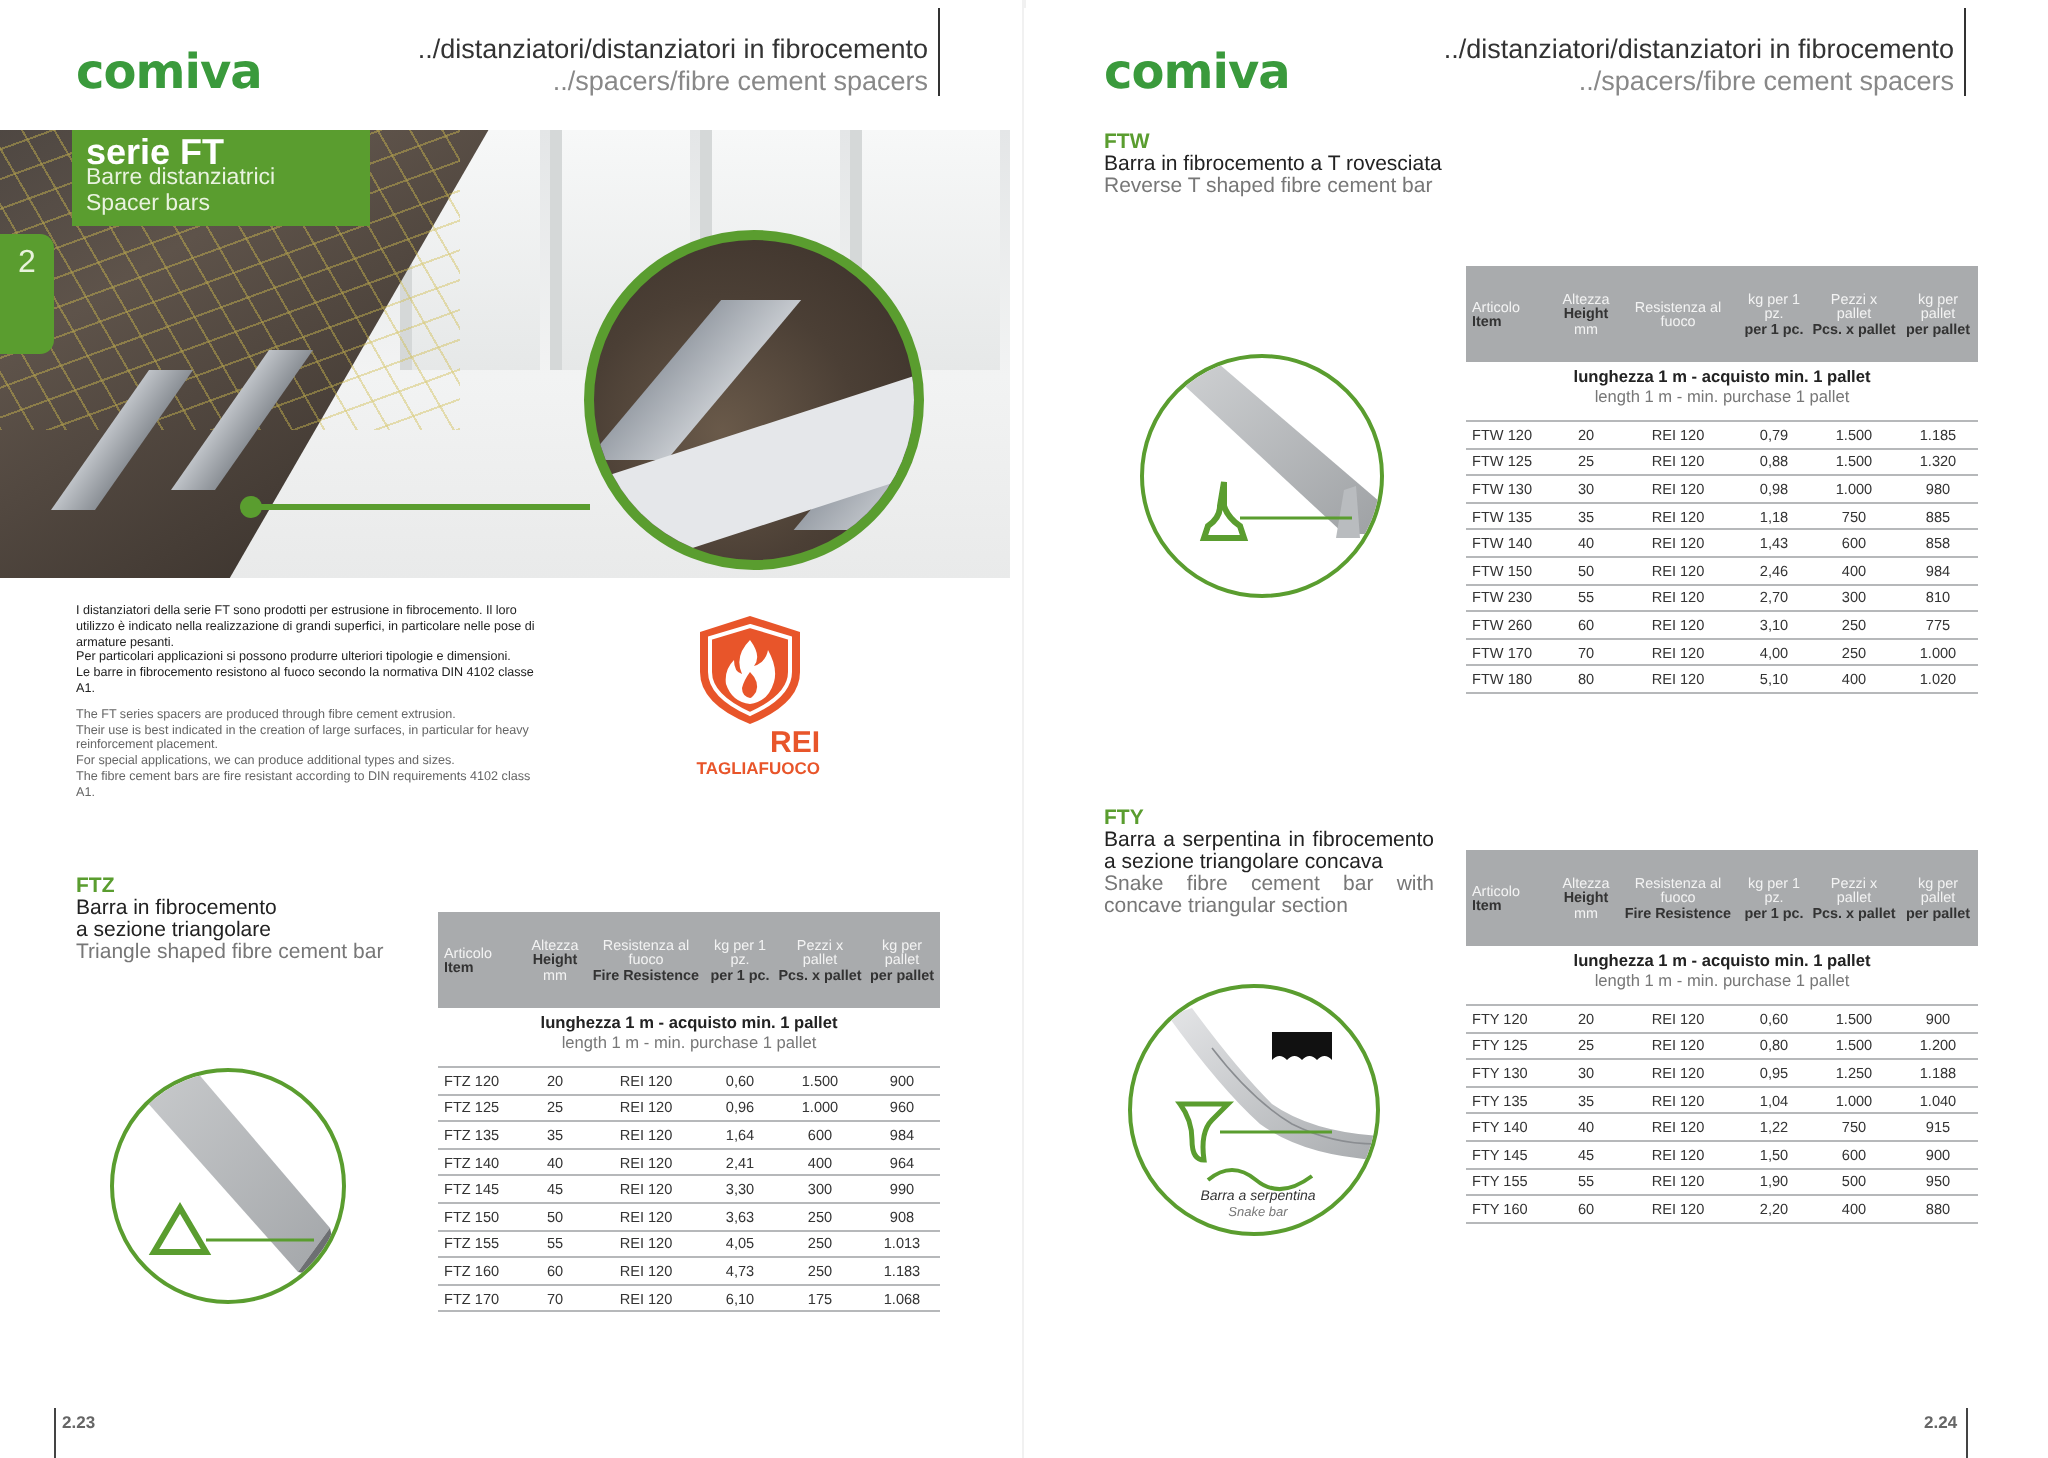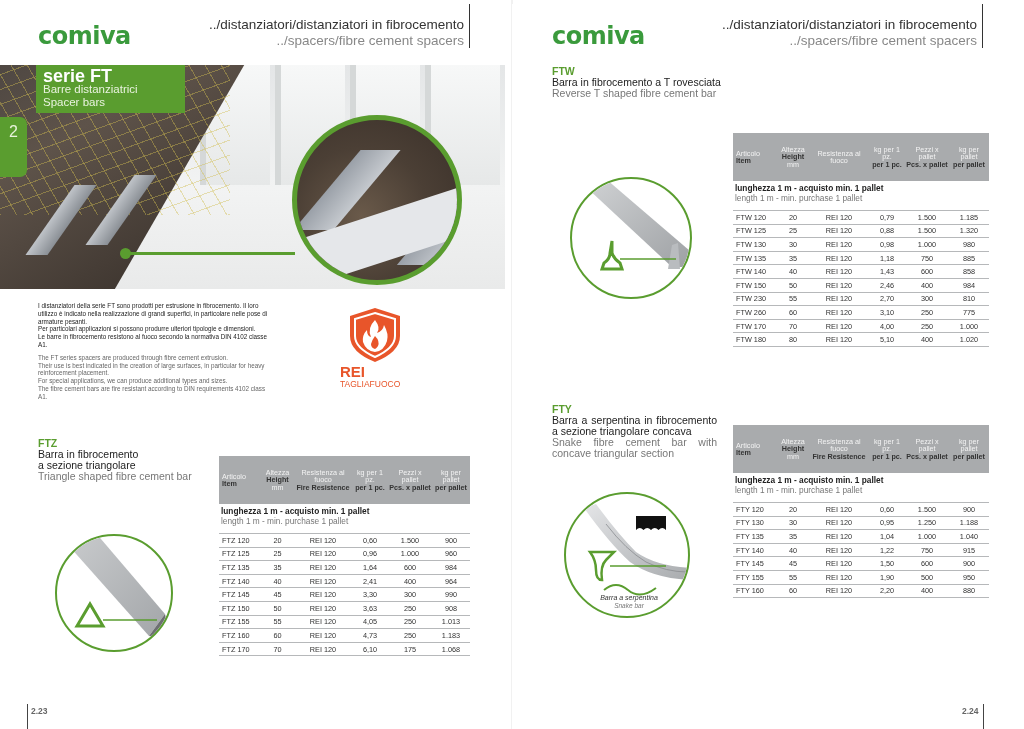--- a/index.html
+++ b/index.html
@@ -35,37 +35,37 @@
   .series-box .t { font-weight: bold; font-size: 18px; }
   .series-box .s { font-size: 11.5px; color: #e9f3df; }
   .chapter-tab { position: absolute; width: 27px; height: 60px; background: #5a9d2f; color: #e8f3dc; font-size: 16px; padding-top: 6px; text-align: center; }
   .chapter-tab.l { left: 0; top: 113px; border-radius: 0 7px 7px 0; }
 
   .intro { position: absolute; left: 38px; top: 298px; width: 232px; font-size: 6.3px; line-height: 7.8px; }
   .intro .it { color: #222; }
   .intro .en { color: #666; margin-top: 5px; }
   .intro p { margin: 0; }
 
-  .rei { position: absolute; left: 340px; top: 302px; width: 70px; text-align: left; }
+  .rei { position: absolute; left: 340px; top: 302px; width: 70px; text-align: right; }
   .rei svg { display: block; margin: 0 auto; }
   .rei .r1 { color: #e8552a; font-weight: bold; font-size: 15px; line-height: 14px; margin-top: 1px; }
-  .rei .r2 { color: #e8552a; font-weight: normal; font-size: 8.5px; line-height: 10px; }
+  .rei .r2 { color: #e8552a; font-weight: bold; font-size: 8.5px; line-height: 10px; }
 
   .prod-head { position: absolute; line-height: 11px; font-family: "Liberation Sans Narrow", "Liberation Sans", sans-serif; }
   .prod-head .code { color: #5a9d2f; font-weight: bold; font-size: 10.5px; }
   .prod-head .it { color: #222; font-size: 10.5px; }
   .prod-head .en { color: #777; font-size: 10.5px; }
 
   .circle-illus { position: absolute; border-radius: 50%; border: 2px solid #5a9d2f; background: #fff; overflow: hidden; }
 
   table.spec { position: absolute; border-collapse: collapse; font-size: 7.2px; table-layout: fixed; }
   table.spec thead th { background: #a9abad; color: #f3f3f3; font-weight: normal; text-align: center; padding: 2px 1px; line-height: 7.5px; vertical-align: middle; height: 48px; }
   table.spec thead th.first { text-align: left; padding-left: 3px; }
   table.spec thead th b { color: #333; font-weight: bold; display: block; }
-  table.spec .len td { padding: 3px 2px 7px 2px; font-size: 8.3px; line-height: 9.5px; text-align: left; }
+  table.spec .len td { padding: 3px 2px 7px 2px; font-size: 8.3px; line-height: 9.5px; text-align: center; }
   table.spec .len .it { color: #222; font-weight: bold; }
   table.spec .len .en { color: #777; }
   table.spec tbody.rows td { text-align: center; height: 13.6px; border-top: 1px solid #b6b8ba; color: #333; font-size: 7.3px; }
   table.spec tbody.rows td:first-child { text-align: left; padding-left: 3px; }
   table.spec tbody.rows tr:last-child td { border-bottom: 1px solid #b6b8ba; }
 
   .folio { position: absolute; top: 702px; font-weight: bold; font-size: 8.5px; color: #666; }
   .folio-bar { position: absolute; top: 700px; width: 1px; height: 29px; background: #444; }
 </style>
 </head>
@@ -456,20 +456,28 @@
     <tbody class="rows" id="fty-rows">
         <tr>
           <td>FTY 120</td>
           <td>20</td>
           <td>REI 120</td>
           <td>0,60</td>
           <td>1.500</td>
           <td>900</td>
         </tr>
         <tr>
+          <td>FTY 125</td>
+          <td>25</td>
+          <td>REI 120</td>
+          <td>0,80</td>
+          <td>1.500</td>
+          <td>1.200</td>
+        </tr>
+        <tr>
           <td>FTY 130</td>
           <td>30</td>
           <td>REI 120</td>
           <td>0,95</td>
           <td>1.250</td>
           <td>1.188</td>
         </tr>
         <tr>
           <td>FTY 135</td>
           <td>35</td>

